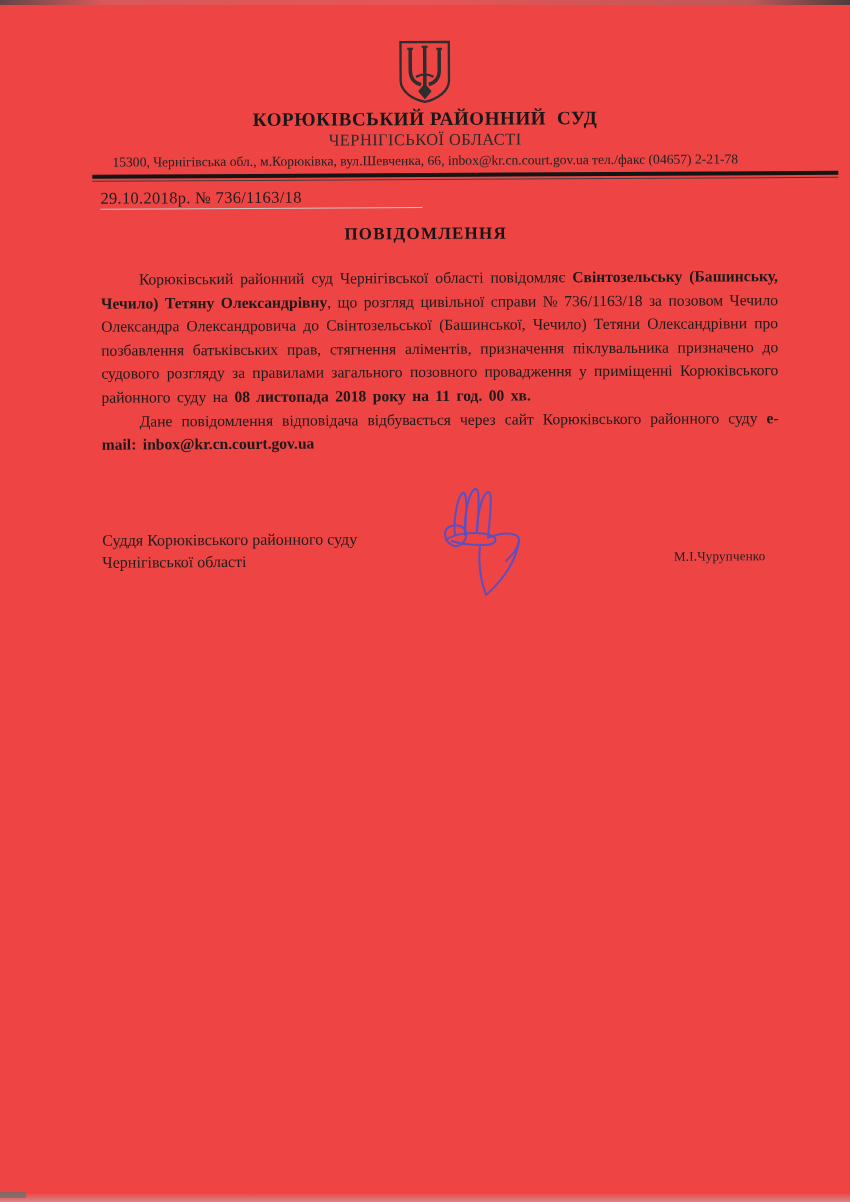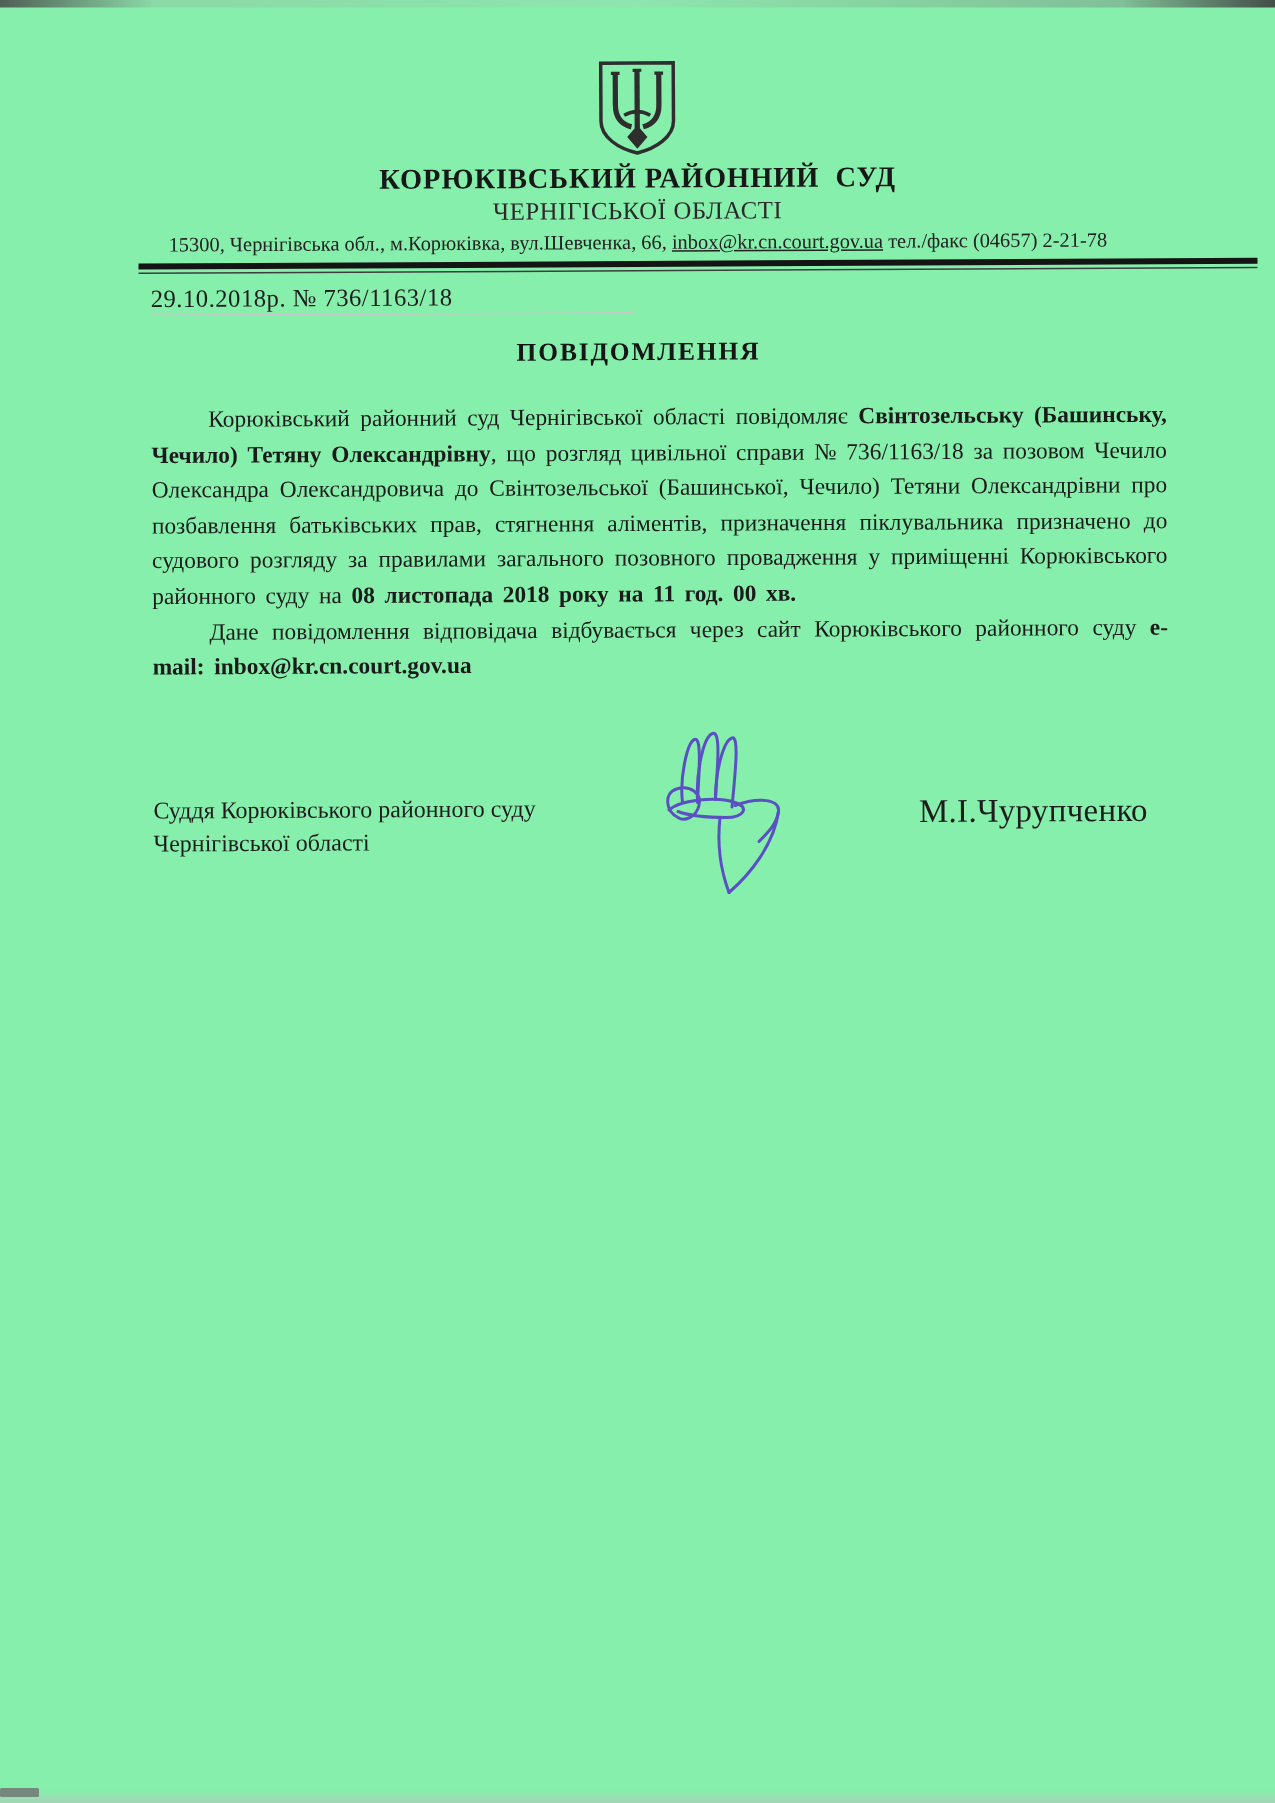--- a/index.html
+++ b/index.html
@@ -1,19 +1,19 @@
 <!DOCTYPE html>
 <html><head>
 <meta charset="utf-8">
 <style>
   html,body{margin:0;padding:0;background:#e9e9e9;}
   .scan-page{
     position:relative;
     width:850px;height:1202px;
-    background:#86efac;
+    background:#ef4444;
     overflow:hidden;
     font-family:"Liberation Serif","DejaVu Serif",serif;
     color:#1d1d1d;
   }
   
   .edge-top{
     position:absolute;top:0;left:0;width:100%;height:5px;
     background:linear-gradient(to right,rgba(70,70,70,.85),rgba(150,150,150,.25) 12%,rgba(180,180,180,.15) 50%,rgba(120,120,120,.4) 88%,rgba(60,60,60,.9));
   }
   .edge-bottom{
@@ -27,21 +27,21 @@
   .content{transform:rotate(-0.3deg);transform-origin:50% 20%;}
 
   .letterhead{text-align:center;padding-top:40px;}
   .emblem{display:inline-block;width:58px;height:64px;margin-bottom:4px;}
   .court-name{
     font-weight:bold;font-size:19px;letter-spacing:.6px;line-height:22px;
     white-space:pre;color:#181818;
   }
   .court-region{font-size:16.5px;letter-spacing:.4px;line-height:20px;color:#2a2a2a;}
   .address-line{font-size:13.6px;line-height:18px;margin-top:2px;color:#222;}
-  .email{text-decoration:underline;}
+  .email{}
   .header-rule{
     margin:3px 12px 0 92px;
     border-top:4px solid #141414;
     border-bottom:1.6px solid #3d3d3d;
     height:2px;
   }
 
   .ref-line{
     margin:7px 0 0 100px;font-size:16.5px;letter-spacing:.3px;
     display:inline-block;
@@ -65,21 +65,21 @@
   .notice-body p + p{margin-top:0;}
   .b{font-weight:bold;}
 
   .sig-row{
     position:relative;
     margin:73px 73px 0 100px;
     display:flex;align-items:flex-start;
   }
   .sig-role{font-size:16px;line-height:22px;}
   .sig-name{
-    position:absolute;right:14px;top:0;font-size:22px;letter-spacing:.2px;
+    position:absolute;right:14px;top:22px;font-size:13px;letter-spacing:.2px;
   }
   .sig-ink{
     position:absolute;left:432px;top:483px;width:112px;height:118px;
     pointer-events:none;
   }
 </style>
 </head>
 <body>
 
 <div class="scan-page">

